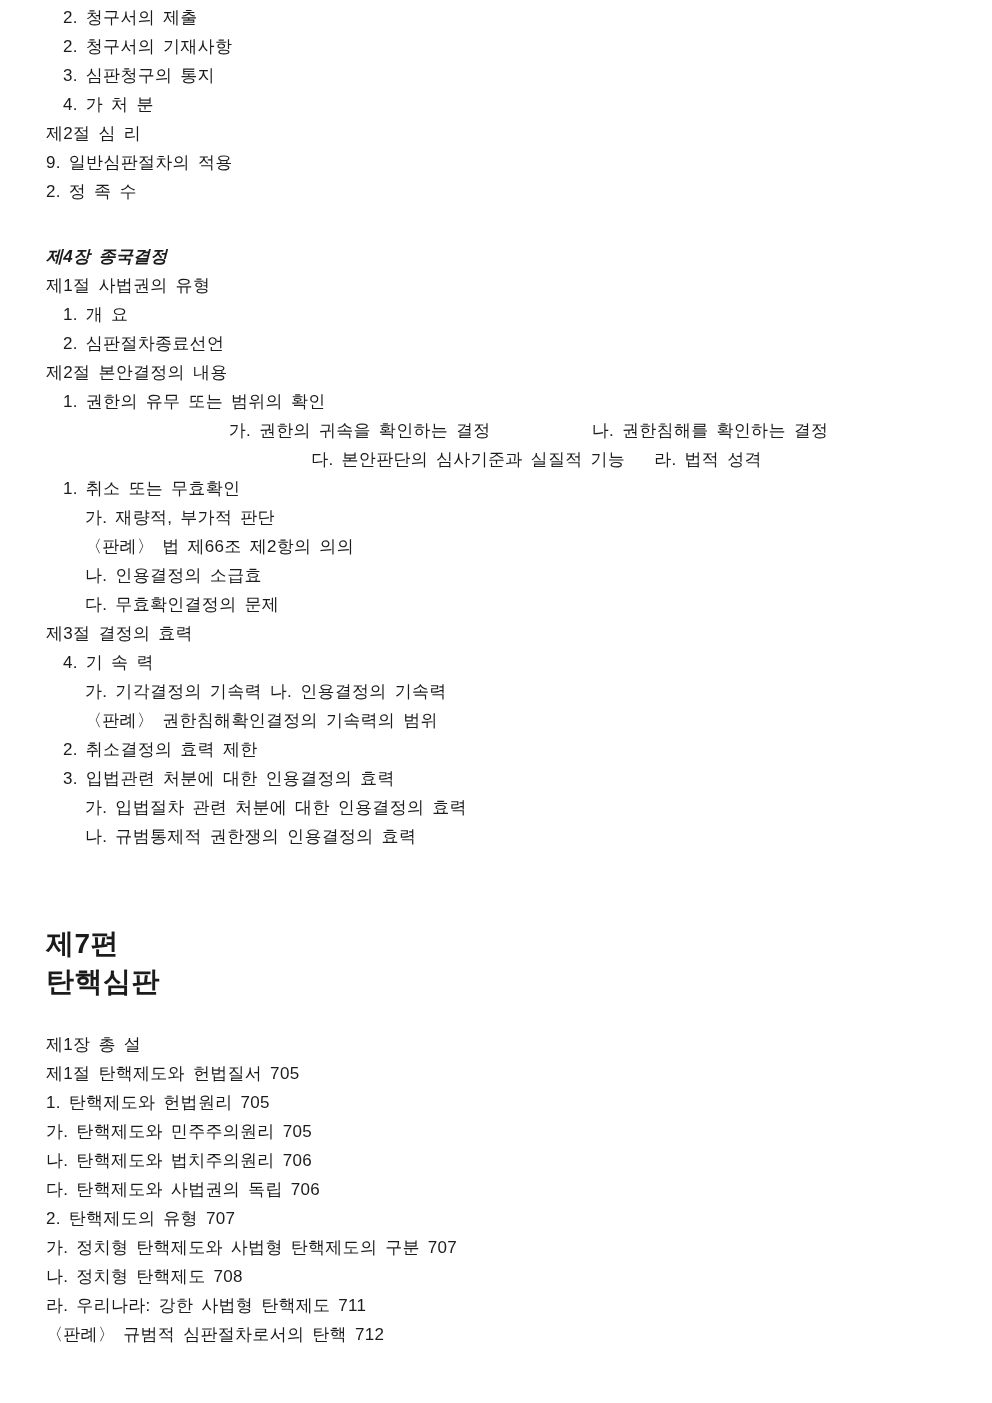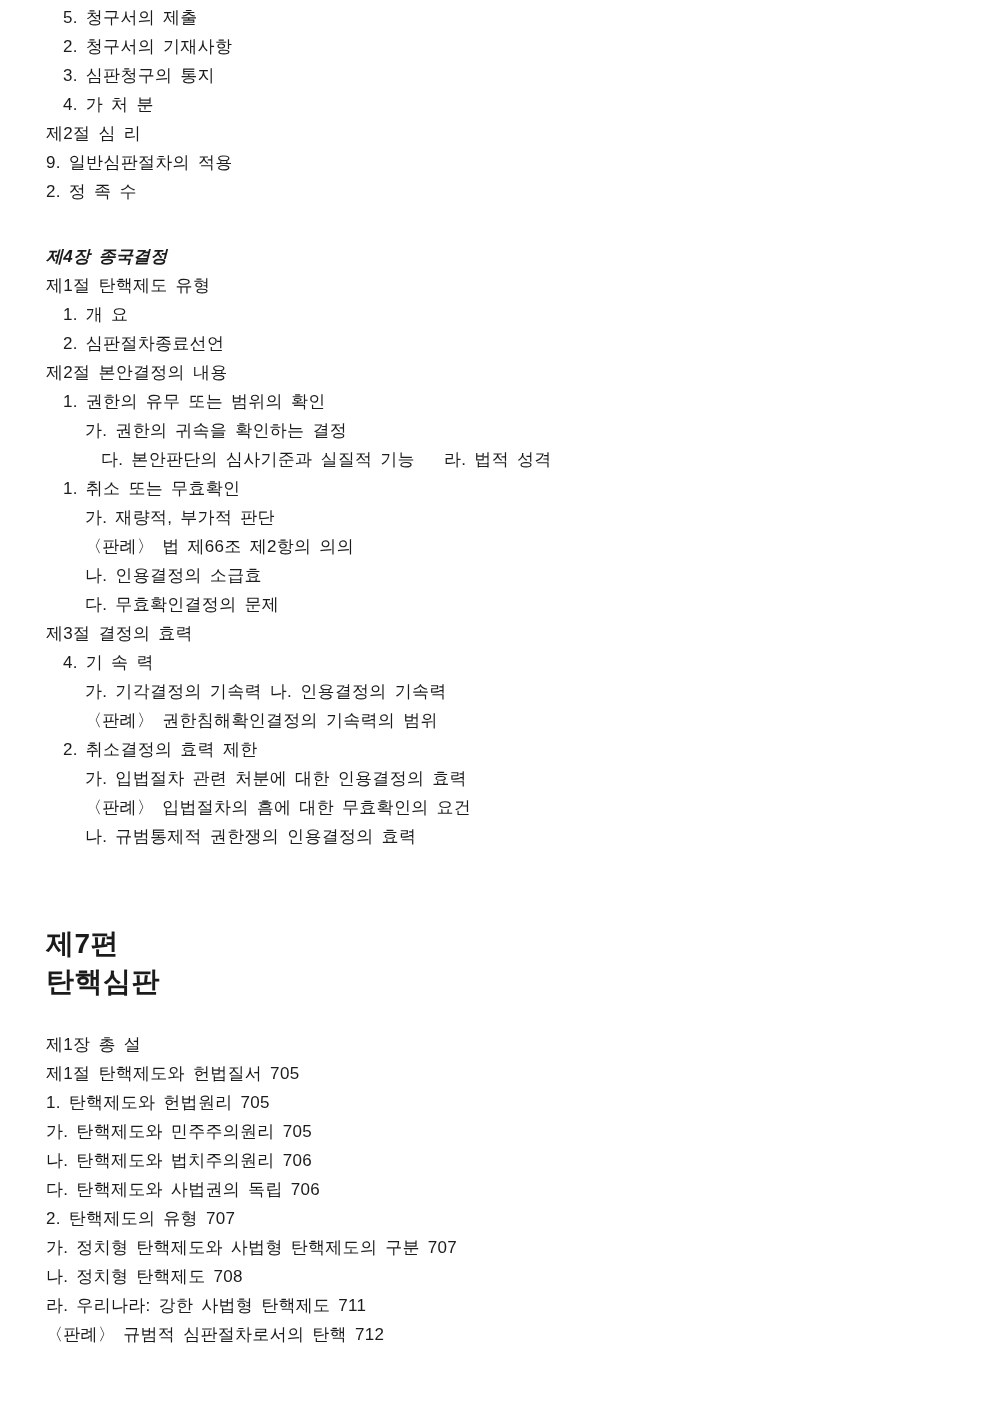--- a/index.html
+++ b/index.html
@@ -20,21 +20,21 @@
     width: 992px;
   }
   .line {
     font-size: 17px;
     line-height: 29px;
     letter-spacing: 0.3px;
     word-spacing: 3px;
     white-space: pre;
   }
   .ind1 { padding-left: 17px; }
-  .ind2 { padding-left: 39px; }
+  .ind2 { padding-left: 39px; justify-content: center; }
   .bold { font-weight: bold; font-style: italic; }
   .block-ch4 { margin-top: 36px; }
   .part-heading { margin-top: 74px; }
   .part-line {
     font-size: 28px;
     font-weight: bold;
     line-height: 38px;
     letter-spacing: 0.5px;
     word-spacing: 2px;
   }
@@ -42,55 +42,56 @@
   .two-col { display: flex; }
   .two-col .left-w1 { display: inline-block; width: 363px; }
   .two-col .left-w2 { display: inline-block; width: 343px; margin-left: 16px; }
 </style>
 </head>
 <body>
 
 <div class="page">
 
   <div class="block">
-    <div class="line ind1">5. 청구서의 제출</div>
+    <div class="line ind1">2. 청구서의 제출</div>
     <div class="line ind1">2. 청구서의 기재사항</div>
     <div class="line ind1">3. 심판청구의 통지</div>
     <div class="line ind1">4. 가 처 분</div>
     <div class="line">제2절 심 리</div>
     <div class="line">9. 일반심판절차의 적용</div>
     <div class="line">2. 정 족 수</div>
   </div>
 
   <div class="block block-ch4">
     <div class="line bold">제4장 종국결정</div>
-    <div class="line">제1절 탄핵제도 유형</div>
+    <div class="line">제1절 사법권의 유형</div>
     <div class="line ind1">1. 개 요</div>
     <div class="line ind1">2. 심판절차종료선언</div>
     <div class="line">제2절 본안결정의 내용</div>
     <div class="line ind1">1. 권한의 유무 또는 범위의 확인</div>
     <div class="line ind2 two-col">
       <span class="left-w1">가. 권한의 귀속을 확인하는 결정</span>
+      <span>나. 권한침해를 확인하는 결정</span>
     </div>
     <div class="line ind2 two-col">
       <span class="left-w2">다. 본안판단의 심사기준과 실질적 기능</span>
       <span>라. 법적 성격</span>
     </div>
     <div class="line ind1">1. 취소 또는 무효확인</div>
     <div class="line ind2">가. 재량적, 부가적 판단</div>
     <div class="line ind2">〈판례〉 법 제66조 제2항의 의의</div>
     <div class="line ind2">나. 인용결정의 소급효</div>
     <div class="line ind2">다. 무효확인결정의 문제</div>
     <div class="line">제3절 결정의 효력</div>
     <div class="line ind1">4. 기 속 력</div>
     <div class="line ind2">가. 기각결정의 기속력 나. 인용결정의 기속력</div>
     <div class="line ind2">〈판례〉 권한침해확인결정의 기속력의 범위</div>
     <div class="line ind1">2. 취소결정의 효력 제한</div>
+    <div class="line ind1">3. 입법관련 처분에 대한 인용결정의 효력</div>
     <div class="line ind2">가. 입법절차 관련 처분에 대한 인용결정의 효력</div>
-    <div class="line ind2">〈판례〉 입법절차의 흠에 대한 무효확인의 요건</div>
     <div class="line ind2">나. 규범통제적 권한쟁의 인용결정의 효력</div>
   </div>
 
   <div class="block part-heading">
     <div class="part-line">제7편</div>
     <div class="part-line">탄핵심판</div>
   </div>
 
   <div class="block block-part7ch1">
     <div class="line">제1장 총 설</div>

